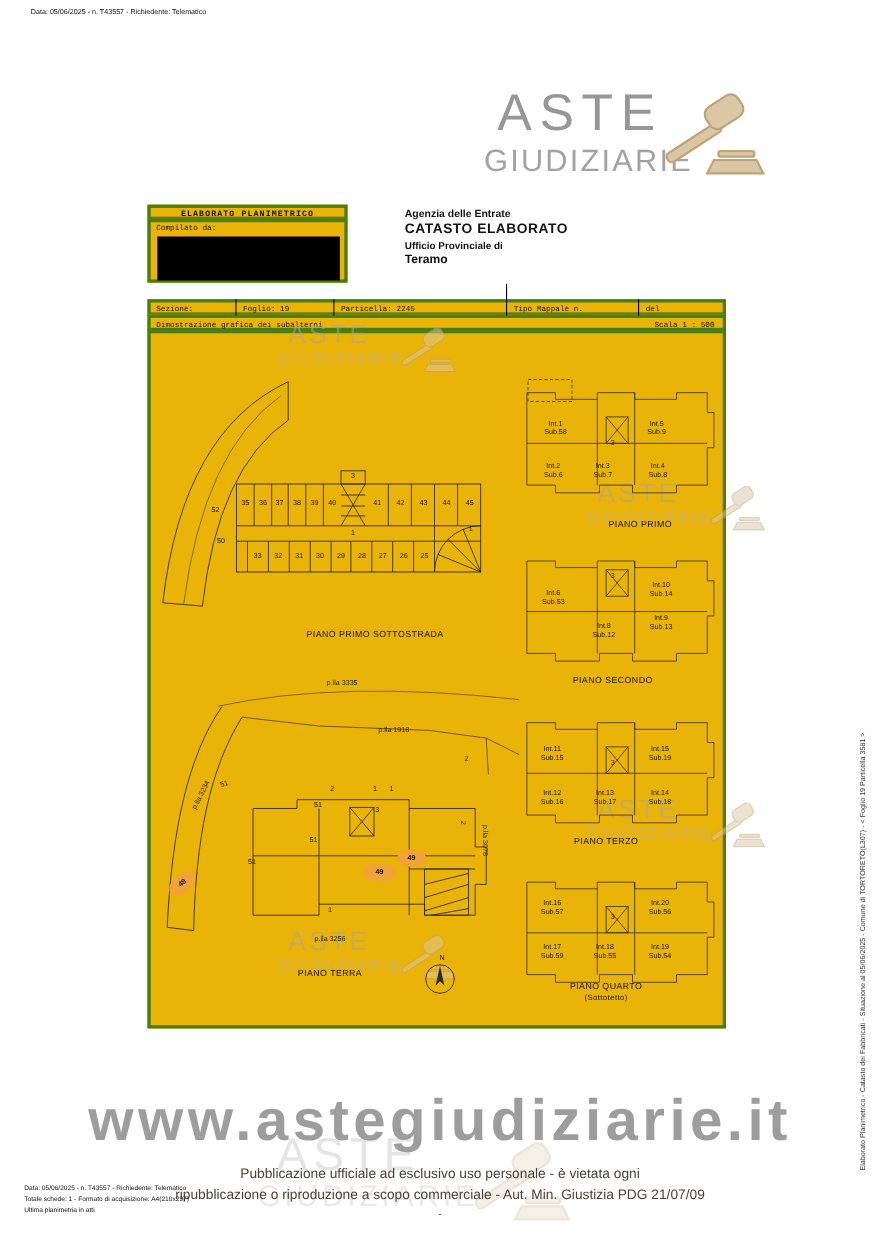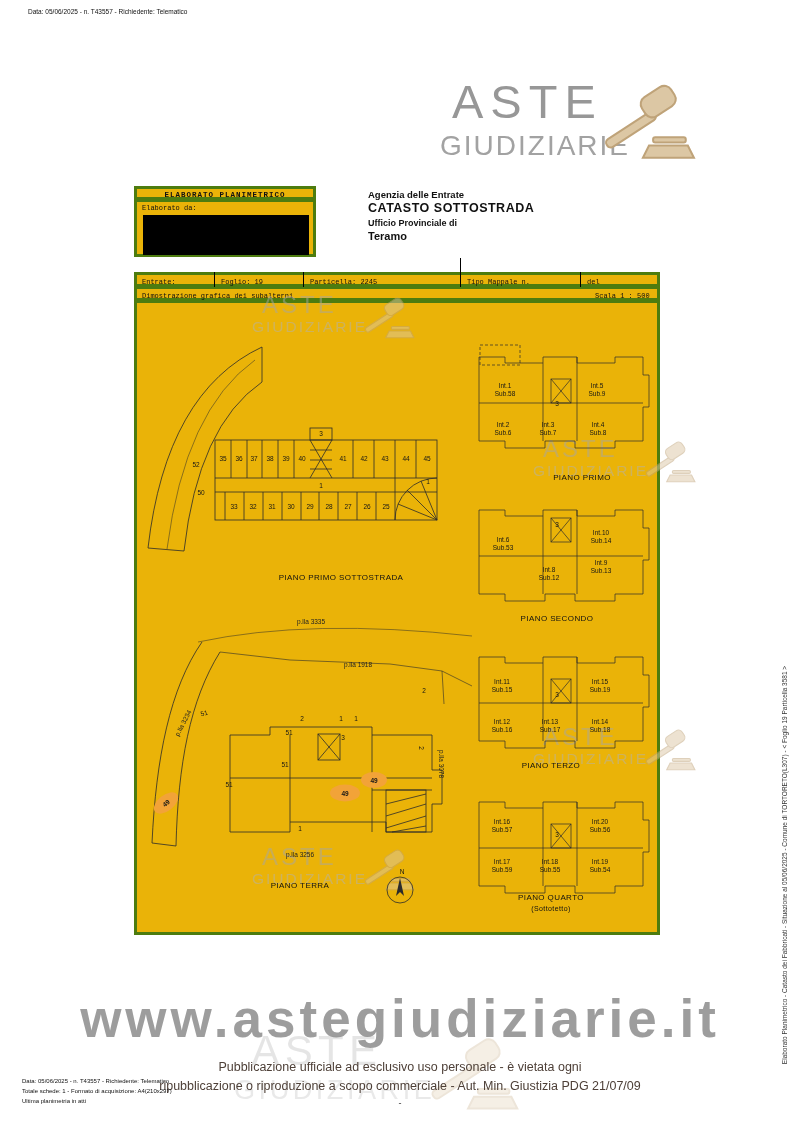--- a/index.html
+++ b/index.html
@@ -56,33 +56,33 @@
   <div class="logo-main">
     <div class="logo-w1">ASTE</div>
     <div class="logo-w2">GIUDIZIARIE</div>
     <svg class="logo-gav" viewBox="0 0 100 80">
         <use href="#gavel"></use>
       </svg>
   </div>
 
   <div class="fbox mono" style="left:134px;top:186px;width:182px;height:14px;text-align:center;font-size:7.5px;font-weight:bold;line-height:12px;letter-spacing:1px">ELABORATO PLANIMETRICO</div>
   <div class="fbox" style="left:134px;top:199px;width:182px;height:58px">
-    <div class="mono" style="position:absolute;left:5px;top:2px;font-size:7px">Elaborato da:</div>
+    <div class="mono" style="position:absolute;left:5px;top:2px;font-size:7px">Compilato da:</div>
     <div style="position:absolute;left:6px;top:13px;width:166px;height:40px;background:#000"></div>
   </div>
 
   <div class="abs" style="left:368px;top:188px;width:220px;">
     <div class="b" style="font-size:9.5px;line-height:13px">Agenzia delle Entrate</div>
-    <div class="b" style="font-size:12.5px;line-height:15px;letter-spacing:.5px">CATASTO SOTTOSTRADA</div>
+    <div class="b" style="font-size:12.5px;line-height:15px;letter-spacing:.5px">CATASTO ELABORATO</div>
     <div class="b" style="font-size:9px;line-height:14px">Ufficio Provinciale di</div>
     <div class="b" style="font-size:11px;line-height:13px">Teramo</div>
   </div>
 
   <div class="fbox mono cell-t" style="left:134px;top:272px;width:526px;height:15px">
-    <span style="position:absolute;left:5px">Entrate:</span>
+    <span style="position:absolute;left:5px">Sezione:</span>
     <span style="position:absolute;left:84px">Foglio: 19</span>
     <span style="position:absolute;left:173px">Particella: 2245</span>
     <span style="position:absolute;left:330px">Tipo Mappale n.</span>
     <span style="position:absolute;left:450px">del</span>
   </div>
   <div class="fbox mono cell-t" style="left:134px;top:286px;width:526px;height:15px">
     <span style="position:absolute;left:5px">Dimostrazione grafica dei subalterni</span>
     <span style="position:absolute;left:458px">Scala 1 : 500</span>
   </div>
   <div class="vline" style="left:460px;top:258px;height:29px"></div>

